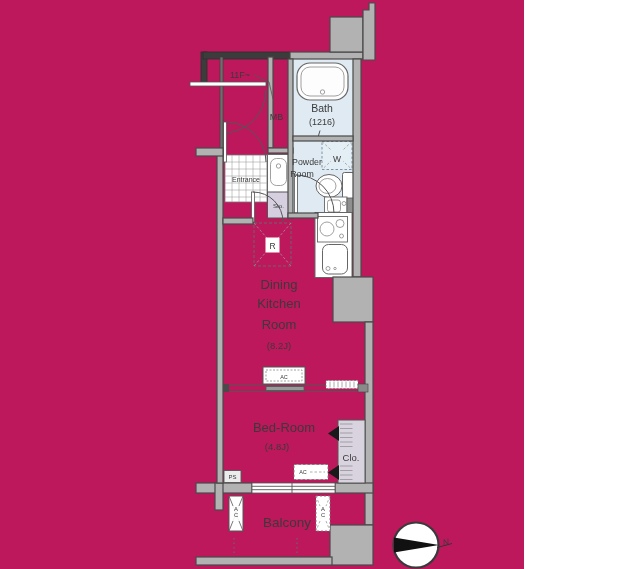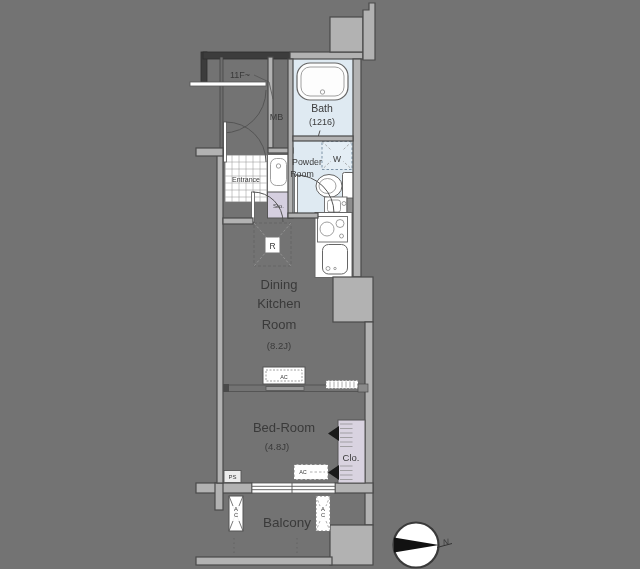--- a/index.html
+++ b/index.html
@@ -1,16 +1,16 @@
 <!DOCTYPE html>
 <html><head>
 <meta charset="utf-8">
 <style>
   html,body{margin:0;padding:0;background:#fff;}
-  #canvas{position:relative;width:640px;height:569px;background:#737373;overflow:hidden;}
+  #canvas{position:relative;width:524px;height:569px;background:#be185d;overflow:hidden;}
   svg{position:absolute;left:0;top:0;}
   .wall{fill:#b2b2b2;stroke:#4a4a4a;stroke-width:1.2;}
   .wall-dark{fill:#3c3c3c;stroke:#2e2e2e;stroke-width:.8;}
   .wall-thin{fill:#6e6e6e;stroke:#3f3f3f;stroke-width:.7;}
   .wet{fill:#dfeaf2;stroke:none;}
   .clofill{fill:#d9d3e0;stroke:#555;stroke-width:1;}
   .stofill{fill:#d5cfdf;stroke:#555;stroke-width:1;}
   .fixw{fill:#ffffff;stroke:#666;stroke-width:1;}
   .fixline{fill:none;stroke:#888;stroke-width:.8;}
   .arc{fill:none;stroke:#555;stroke-width:1;}

